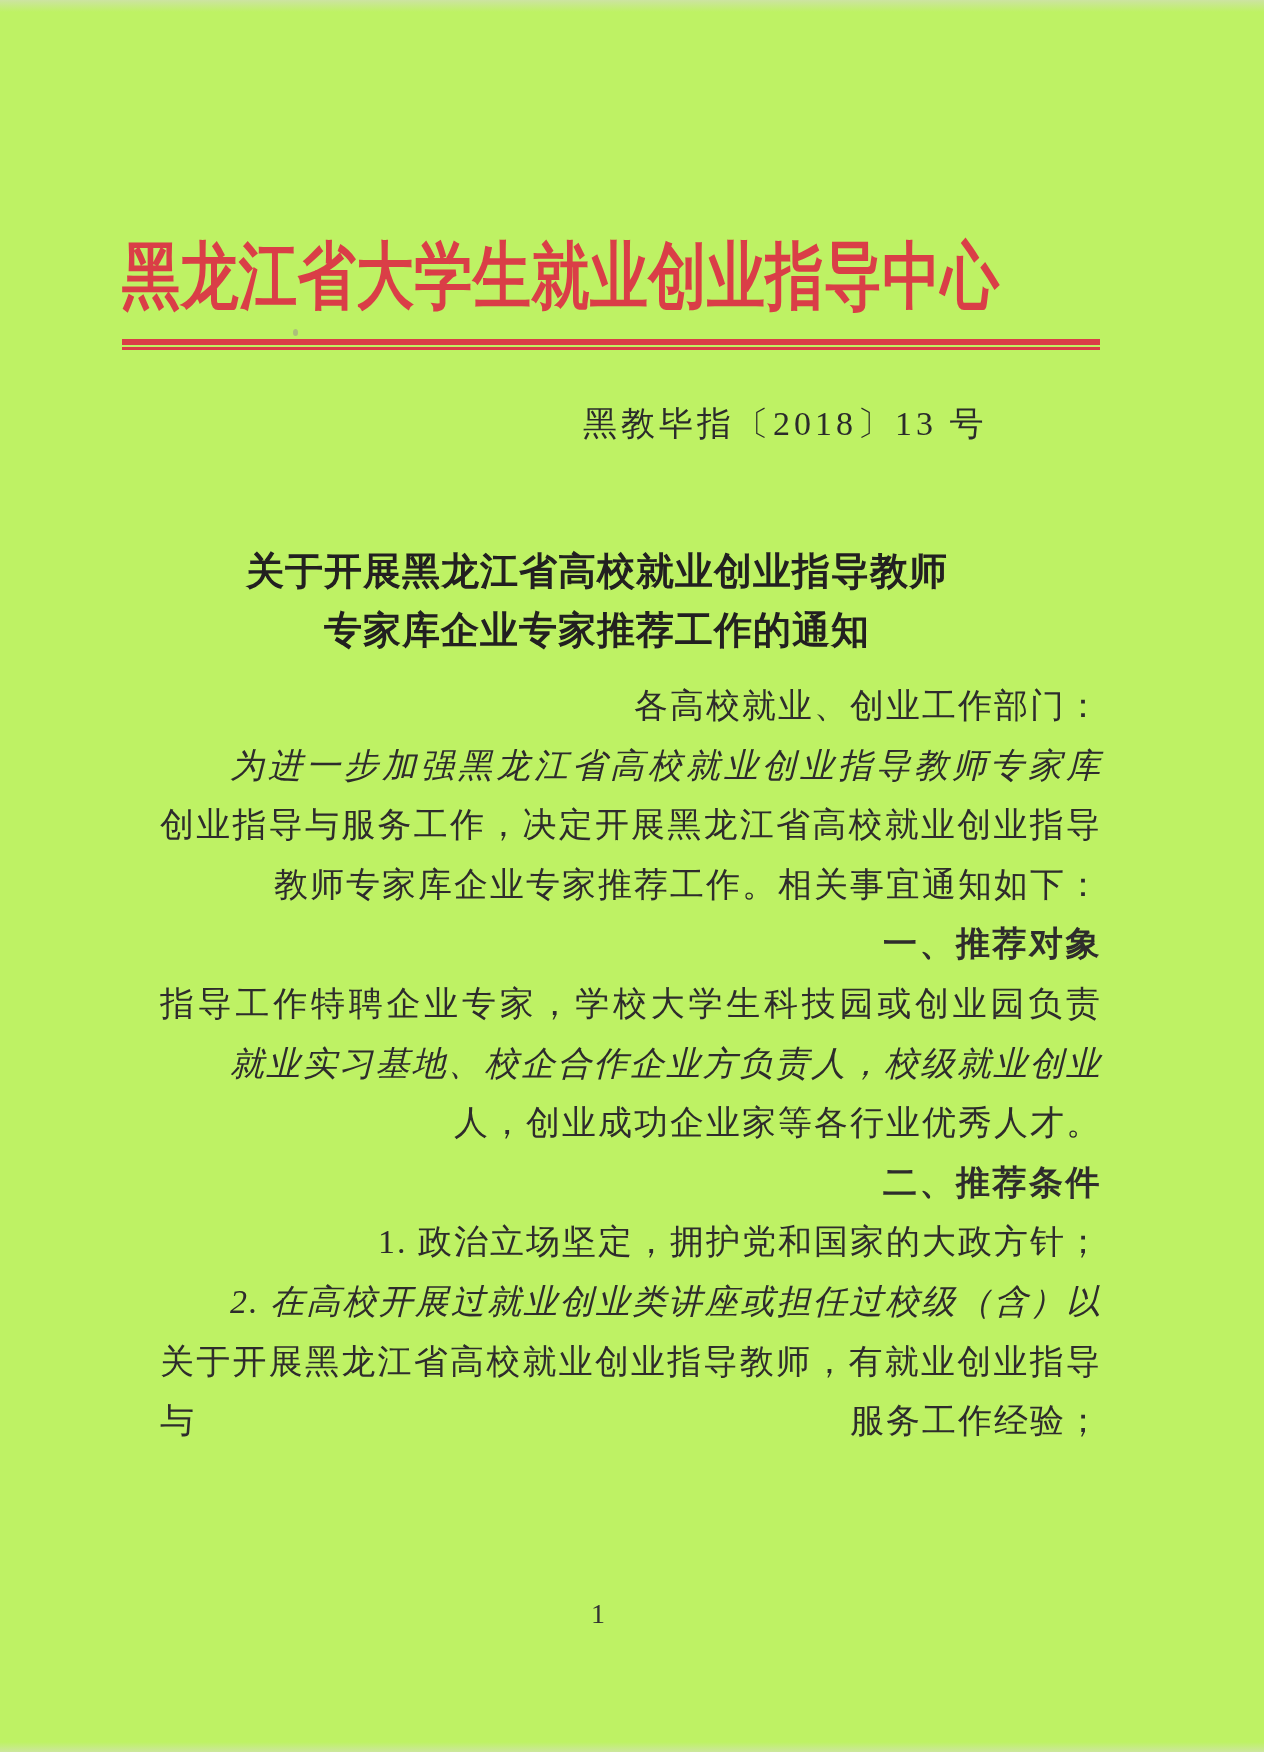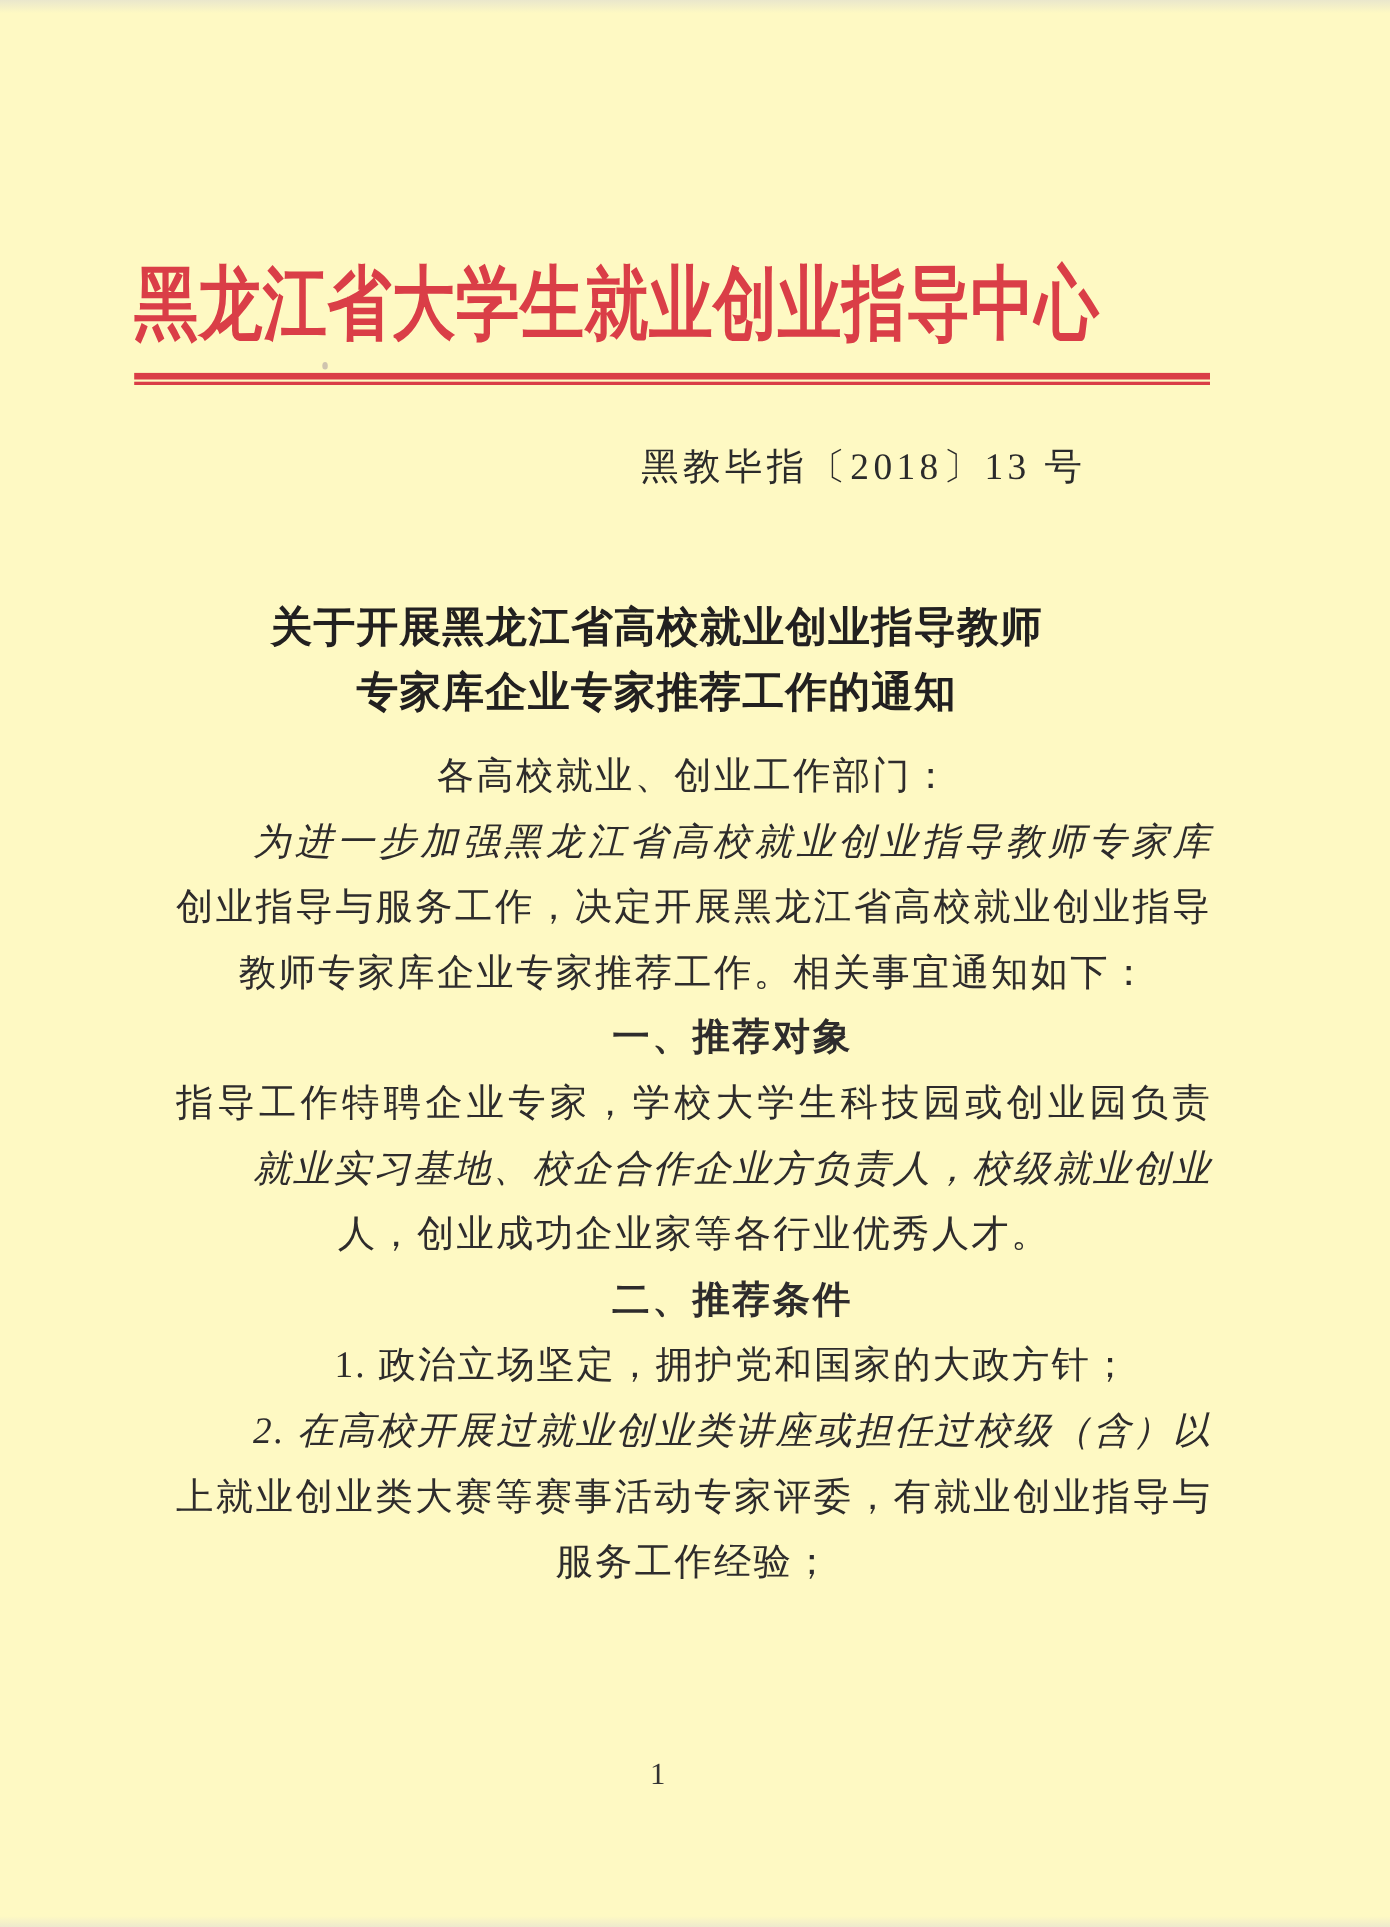--- a/index.html
+++ b/index.html
@@ -4,21 +4,21 @@
 <style>
   html, body {
     margin: 0;
     padding: 0;
     background: #ffffff;
   }
   .page {
     position: relative;
     width: 1264px;
     height: 1752px;
-    background: #fef9c3;
+    background: #bef264;
     overflow: hidden;
     font-family: "Liberation Serif", "DejaVu Serif", serif;
     color: #2e2c2c;
   }
   
   .page::before {
     content: "";
     position: absolute;
     left: 0; top: 0; right: 0;
     height: 12px;
@@ -98,21 +98,21 @@
     top: 676px;
     left: 160px;
     width: 942px;
     font-size: 34px;
     letter-spacing: 2px;
     color: #2e2c2c;
   }
   .bline {
     height: 59.6px;
     line-height: 59.6px;
-    text-align: center;
+    text-align: right;
     overflow: visible;
     white-space: nowrap;
   }
   .bline.fill {
     white-space: normal;
     text-align: justify;
     text-align-last: justify;
   }
   .bline.ind { padding-left: 70px; }
   .bline.ind.fill { padding-left: 0; text-indent: 70px; font-style: italic; }
@@ -158,19 +158,19 @@
       <div class="bline ind fill">为进一步加强黑龙江省高校就业创业指导教师专家库</div>
       <div class="bline fill">创业指导与服务工作，决定开展黑龙江省高校就业创业指导</div>
       <div class="bline">教师专家库企业专家推荐工作。相关事宜通知如下：</div>
       <div class="bline ind bold">一、推荐对象</div>
       <div class="bline fill">指导工作特聘企业专家，学校大学生科技园或创业园负责</div>
       <div class="bline ind fill">就业实习基地、校企合作企业方负责人，校级就业创业</div>
       <div class="bline">人，创业成功企业家等各行业优秀人才。</div>
       <div class="bline ind bold">二、推荐条件</div>
       <div class="bline ind">1. 政治立场坚定，拥护党和国家的大政方针；</div>
       <div class="bline ind fill">2. 在高校开展过就业创业类讲座或担任过校级（含）以</div>
-      <div class="bline fill">上就业创业类大赛等赛事活动专家评委，有就业创业指导与</div>
+      <div class="bline fill">关于开展黑龙江省高校就业创业指导教师，有就业创业指导与</div>
       <div class="bline">服务工作经验；</div>
     </div>
 
   <div class="page-number">1</div>
 
 </div>
 
 </body></html>

